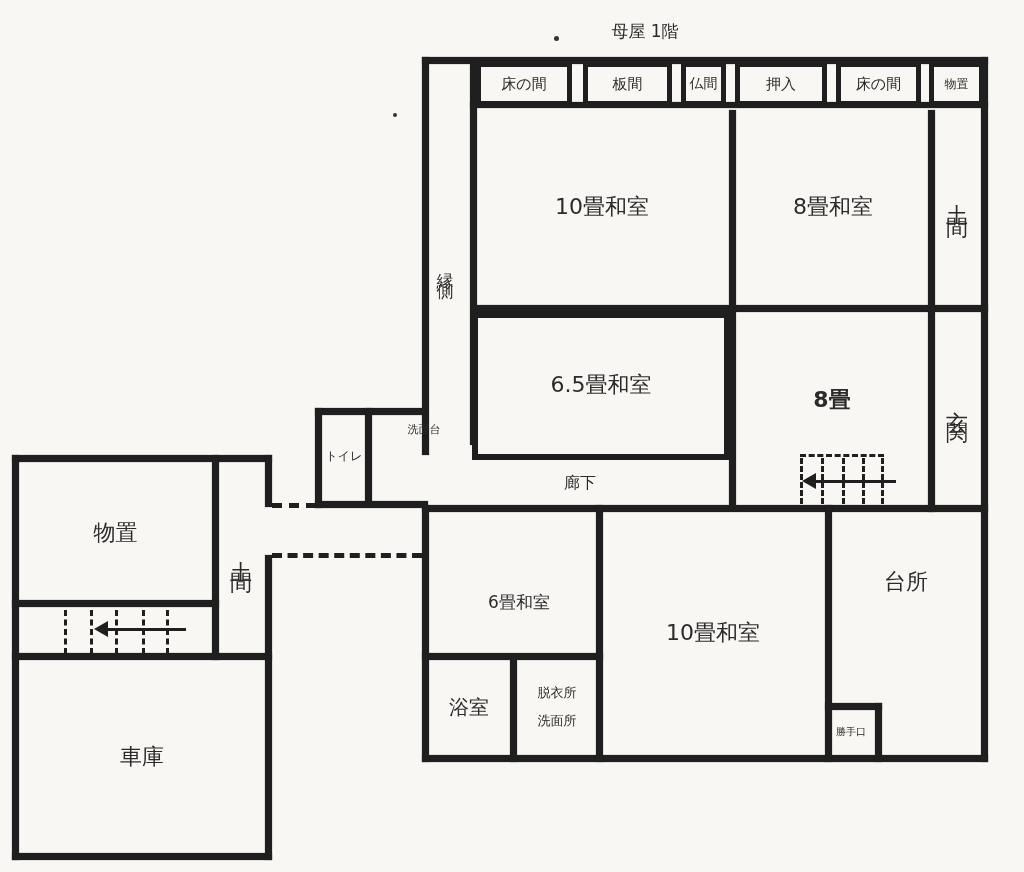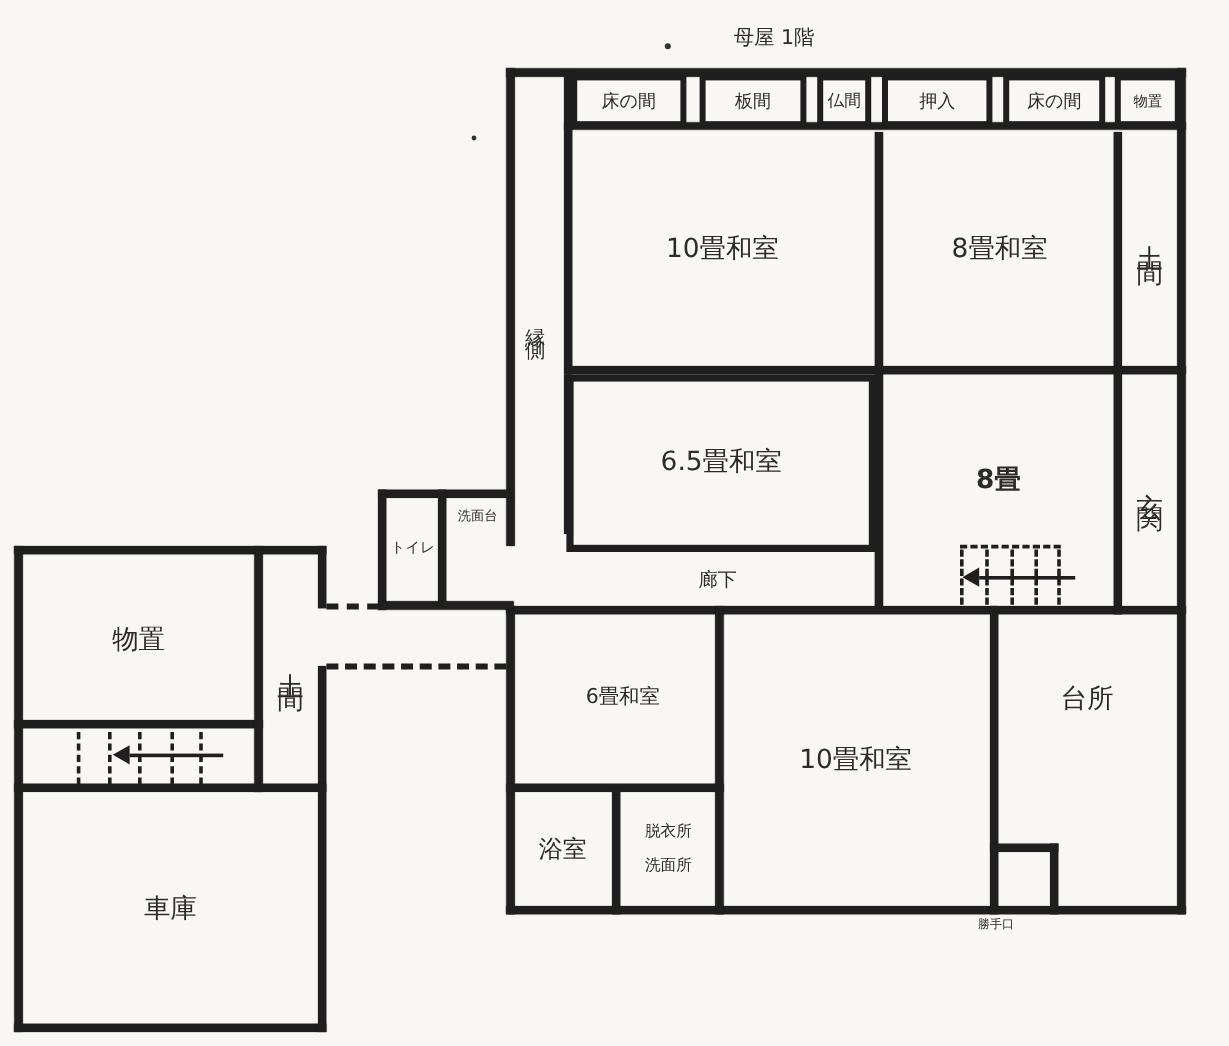--- a/index.html
+++ b/index.html
@@ -97,53 +97,53 @@
   </div>
   <div class="room" style="left:480px;top:318px;width:242px;height:134px;">
     <span class="lbl f22">6.5畳和室</span>
   </div>
   <div class="room" style="left:738px;top:345px;width:188px;height:110px;font-weight:bold;">
     <span class="lbl f22">8畳</span>
   </div>
   <div class="room" style="left:932px;top:350px;width:50px;height:110px;">
     <span class="lbl vtxt f22" style="letter-spacing:12px;">玄関</span>
   </div>
-  <div class="room" style="left:543px;top:470px;width:110px;height:26px;">
+  <div class="room" style="left:525px;top:470px;width:110px;height:26px;">
     <span class="lbl f16">廊下</span>
   </div>
-  <div class="room" style="left:429px;top:510px;width:180px;height:140px;text-align:center;">
+  <div class="room" style="left:429px;top:532px;width:180px;height:140px;text-align:center;">
     <span class="lbl f21">6畳和室</span>
   </div>
   <div class="room" style="left:603px;top:508px;width:220px;height:250px;">
     <span class="lbl f22">10畳和室</span>
   </div>
   <div class="room" style="left:832px;top:512px;width:148px;height:140px;">
     <span class="lbl f22">台所</span>
   </div>
   <div class="room" style="left:429px;top:662px;width:80px;height:90px;">
     <span class="lbl f20">浴室</span>
   </div>
   <div class="room" style="left:517px;top:682px;width:80px;height:22px;">
     <span class="lbl f13">脱衣所</span>
   </div>
   <div class="room" style="left:517px;top:710px;width:80px;height:22px;">
     <span class="lbl f13">洗面所</span>
   </div>
-  <div class="room" style="left:806px;top:712px;width:48px;height:40px;margin-top:38px;">
+  <div class="room" style="left:827px;top:712px;width:48px;height:40px;">
     <span class="lbl f10">勝手口</span>
   </div>
 
   <div class="wall" style="left:315px;top:408px;width:113px;height:7px;"></div>
   <div class="wall" style="left:315px;top:408px;width:7px;height:100px;"></div>
   <div class="wall" style="left:365px;top:408px;width:7px;height:97px;"></div>
   <div class="wall" style="left:315px;top:501px;width:113px;height:7px;"></div>
   <div class="room" style="left:322px;top:446px;width:44px;height:20px;">
     <span class="lbl f12">トイレ</span>
   </div>
-  <div class="room" style="left:372px;top:420px;width:52px;height:18px;">
+  <div class="room" style="left:372px;top:420px;width:52px;height:18px;padding-left:26px;">
     <span class="lbl f11">洗面台</span>
   </div>
 
   <div class="dash-thin-h" style="left:800px;top:454px;width:84px;"></div>
   <div class="tread" style="left:800px;top:458px;height:46px;"></div>
   <div class="tread" style="left:821px;top:458px;height:46px;"></div>
   <div class="tread" style="left:842px;top:458px;height:46px;"></div>
   <div class="tread" style="left:862px;top:458px;height:46px;"></div>
   <div class="tread" style="left:881px;top:458px;height:46px;"></div>
   <div class="arrow-line" style="left:816px;top:480px;width:80px;height:3px;"></div>

